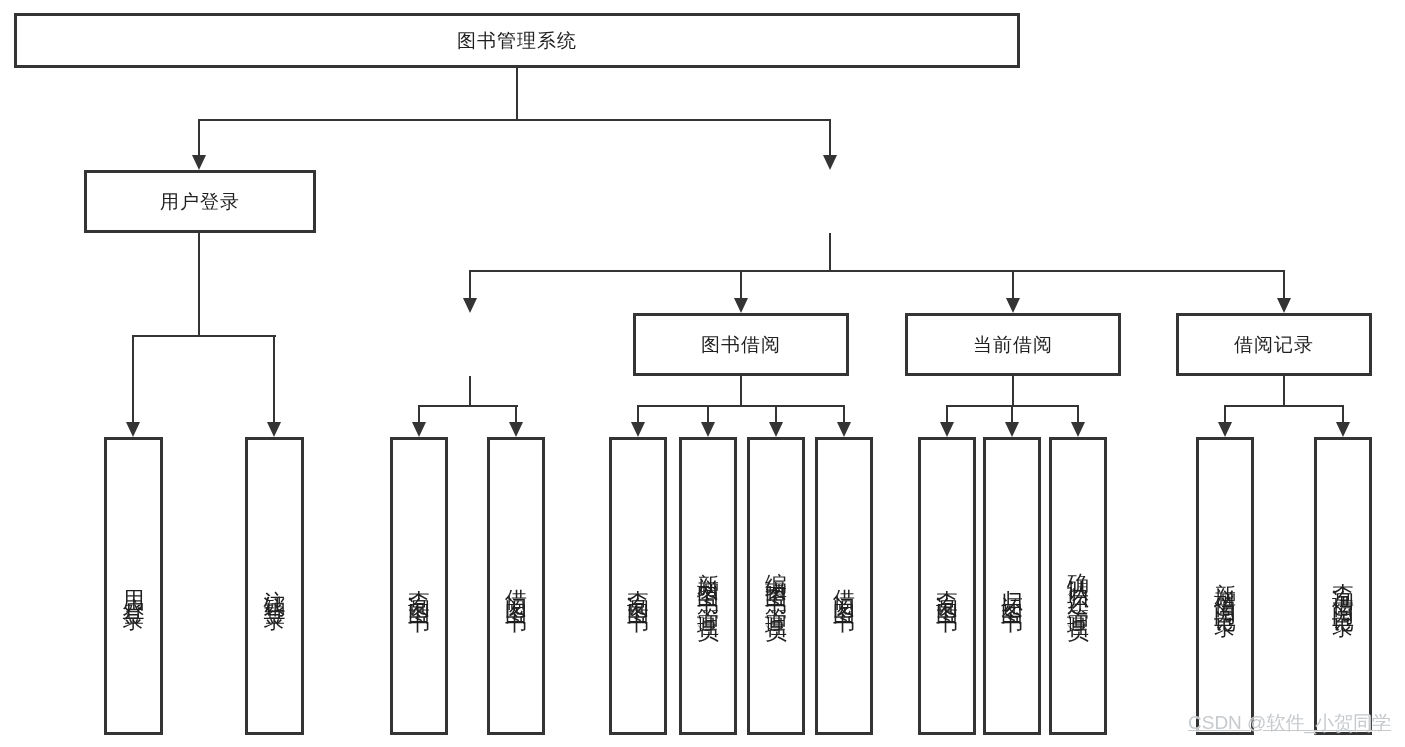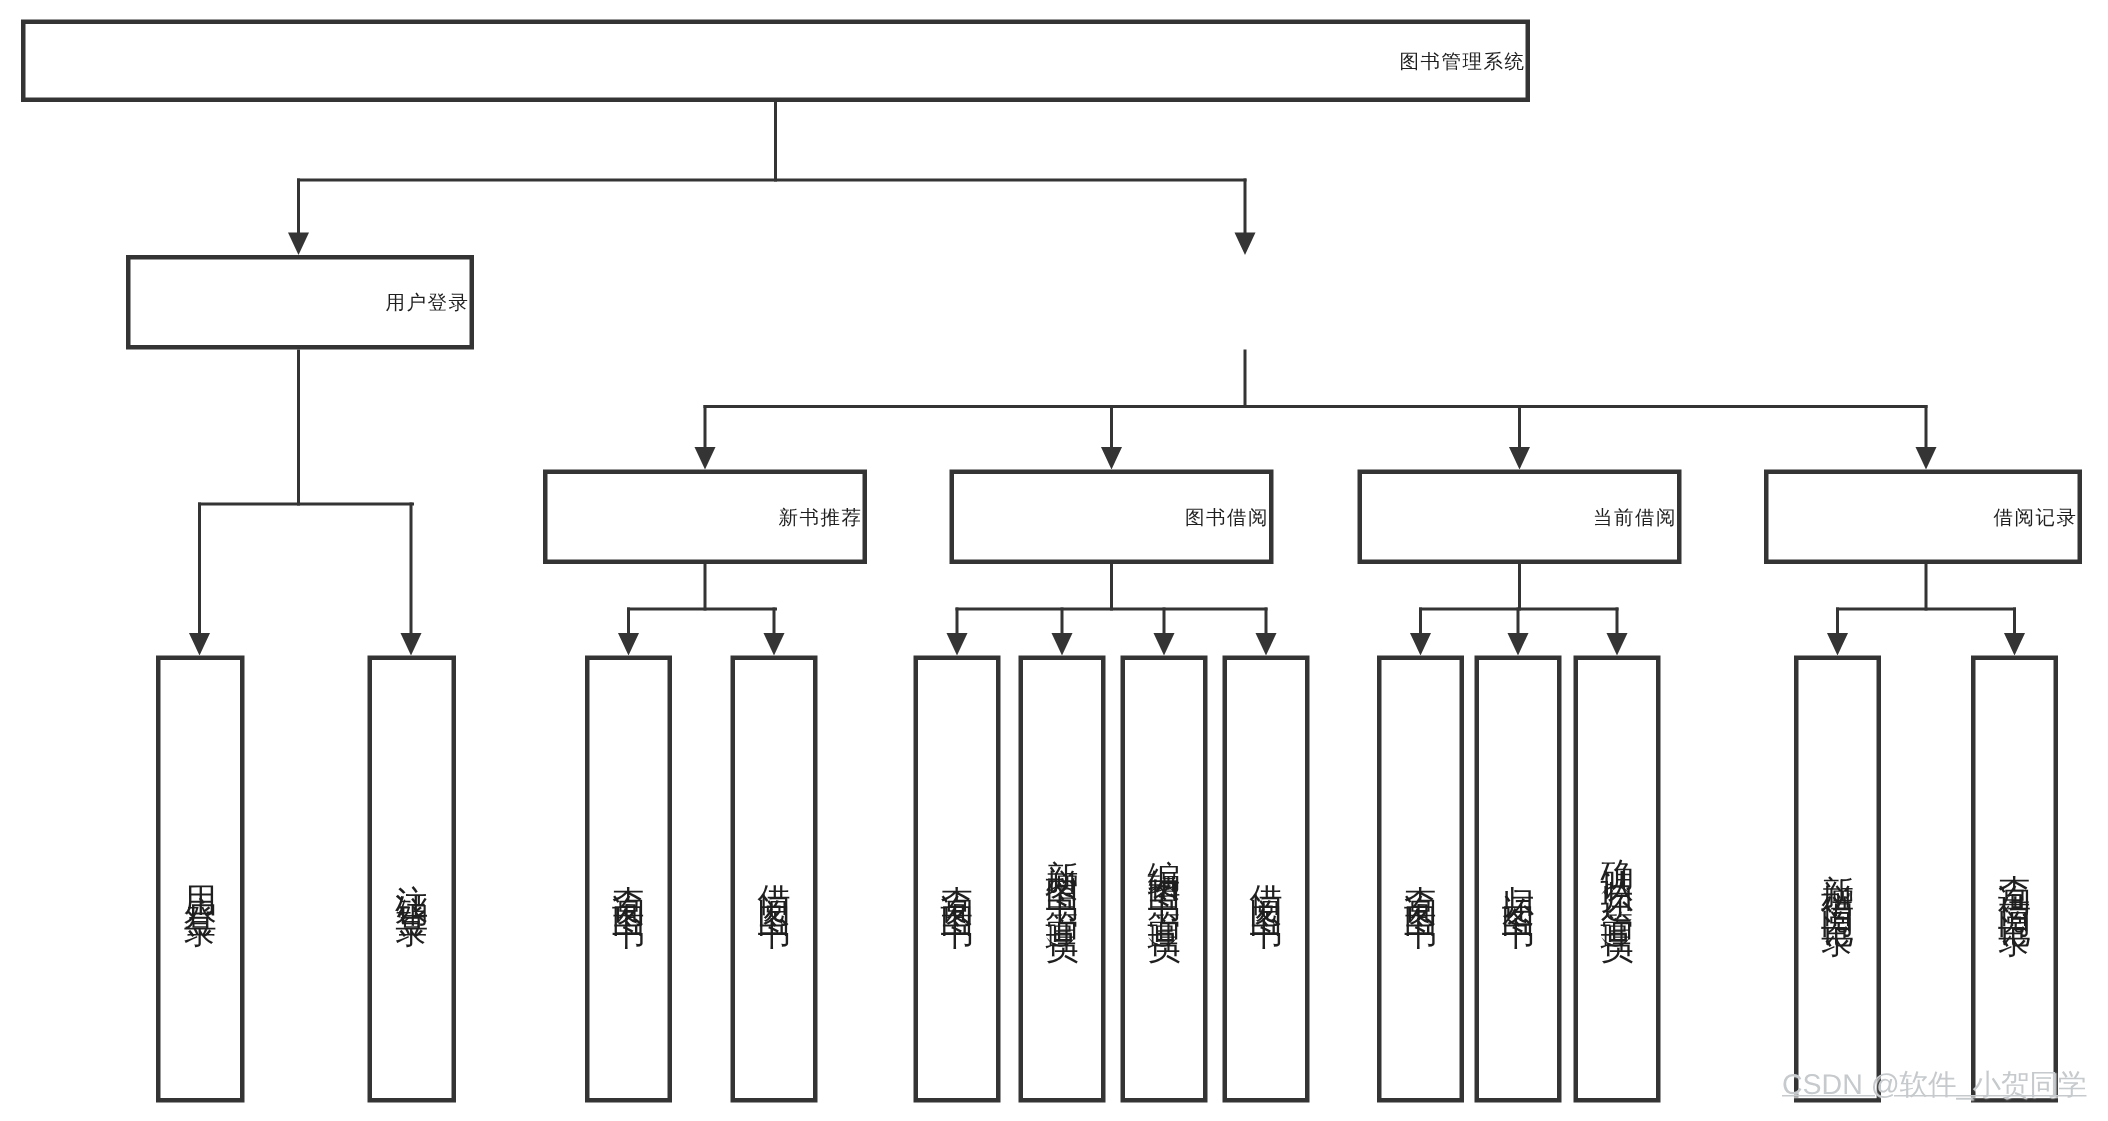--- a/index.html
+++ b/index.html
@@ -5,21 +5,21 @@
   html,body{margin:0;padding:0;background:#ffffff;}
   .canvas{
     position:relative;width:1405px;height:747px;background:#ffffff;
     font-family:"Liberation Sans","DejaVu Sans",sans-serif;overflow:hidden;
   }
   .node{
     position:absolute;border:3px solid #343434;background:#ffffff;
     display:flex;align-items:center;justify-content:center;
     color:#1f1f1f;box-sizing:border-box;
   }
-  .hnode{font-size:13px;letter-spacing:1px;justify-content:flex-end;}
+  .hnode{font-size:19px;letter-spacing:1px;}
   .root{border-width:3px;}
   .tall .vtext{
     writing-mode:vertical-rl;text-orientation:mixed;
     font-size:22px;letter-spacing:7px;line-height:1;
   }
   .hline,.vline{position:absolute;background:#343434;}
   .hline{height:2px;}
   .vline{width:2px;}
   .arrow{
     position:absolute;width:0;height:0;
@@ -62,30 +62,27 @@
   <div class="hline" style="left:469px;top:270px;width:816px"></div>
   <div class="vline" style="left:469px;top:270px;height:29px"></div>
   <div class="arrow" style="left:463px;top:298px"></div>
   <div class="vline" style="left:740px;top:270px;height:29px"></div>
   <div class="arrow" style="left:734px;top:298px"></div>
   <div class="vline" style="left:1012px;top:270px;height:29px"></div>
   <div class="arrow" style="left:1006px;top:298px"></div>
   <div class="vline" style="left:1283px;top:270px;height:29px"></div>
   <div class="arrow" style="left:1277px;top:298px"></div>
 
-  <div class="node hnode" style="left:362px;top:313px;width:216px;height:63px">
-    <span>新书推荐</span>
-  </div>
   <div class="node hnode" style="left:633px;top:313px;width:216px;height:63px">
     <span>图书借阅</span>
   </div>
   <div class="node hnode" style="left:905px;top:313px;width:216px;height:63px">
     <span>当前借阅</span>
   </div>
-  <div class="node hnode" style="left:1176px;top:313px;width:212px;height:63px">
+  <div class="node hnode" style="left:1176px;top:313px;width:196px;height:63px">
     <span>借阅记录</span>
   </div>
 
   <div class="vline" style="left:469px;top:376px;height:31px"></div>
   <div class="hline" style="left:418px;top:405px;width:100px"></div>
   <div class="vline" style="left:418px;top:405px;height:18px"></div>
   <div class="arrow" style="left:412px;top:422px"></div>
   <div class="vline" style="left:515px;top:405px;height:18px"></div>
   <div class="arrow" style="left:509px;top:422px"></div>
 

